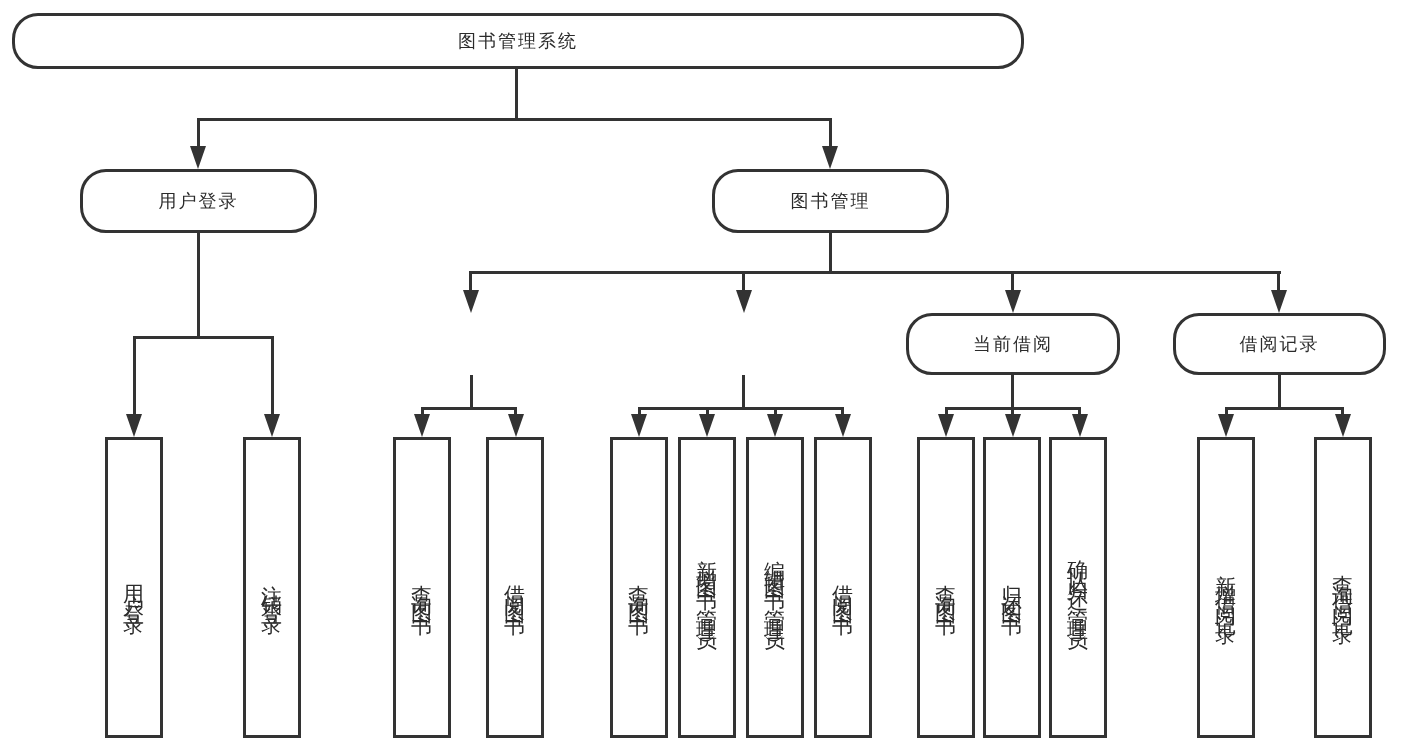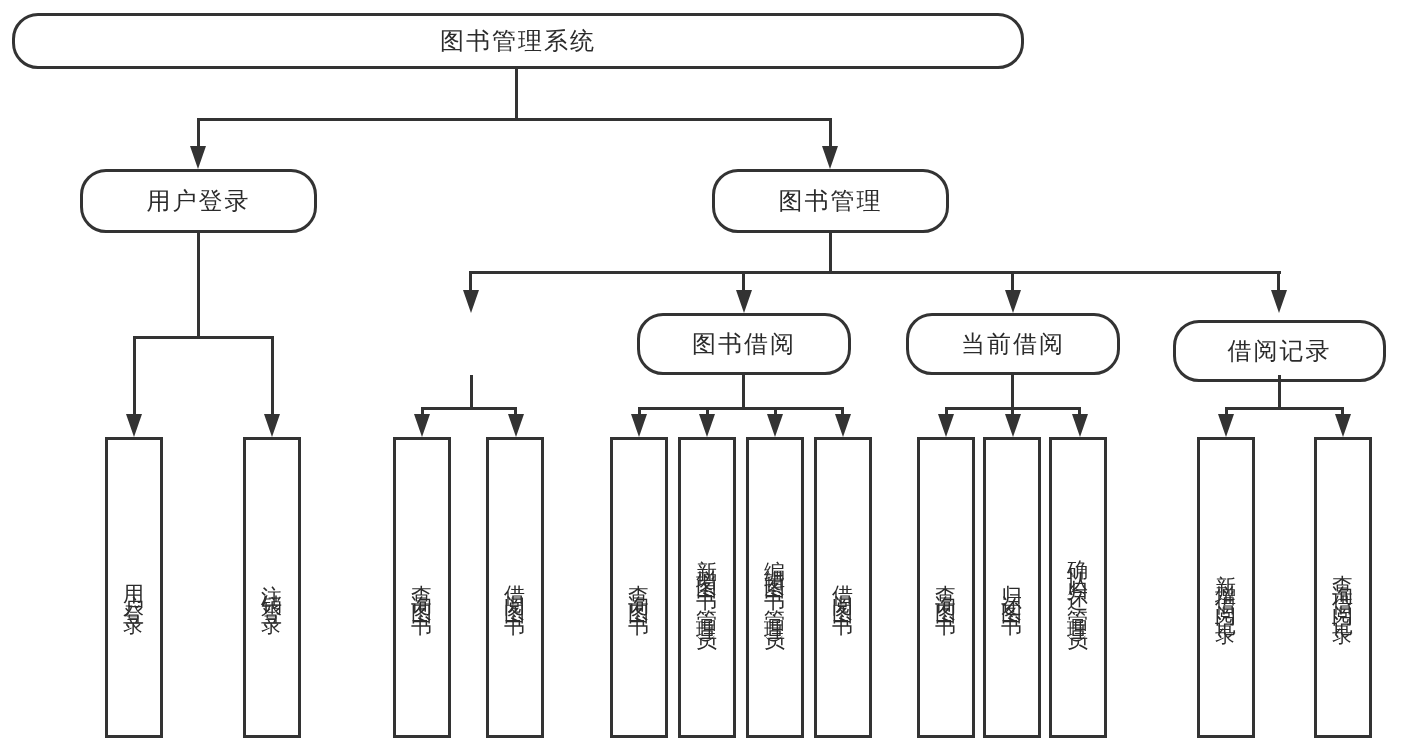--- a/index.html
+++ b/index.html
@@ -15,21 +15,21 @@
   .box {
     position: absolute;
     box-sizing: border-box;
     border: 3px solid #333333;
     background: #ffffff;
     display: flex;
     align-items: center;
     justify-content: center;
   }
   .hbox {
-    font-size: 24px;
+    font-size: 18px;
     letter-spacing: 2px;
     white-space: nowrap;
     border-radius: 26px;
   }
   .vbox {
     top: 437px;
     width: 58px;
     height: 301px;
   }
   .vtext {
@@ -97,27 +97,24 @@
   <div class="hline" style="left:470px; top:271px; width:811px;"></div>
   <div class="vline" style="left:469px; top:271px; height:20px;"></div>
   <div class="arrow" style="left:463px; top:290px;"></div>
   <div class="vline" style="left:742px; top:271px; height:20px;"></div>
   <div class="arrow" style="left:736px; top:290px;"></div>
   <div class="vline" style="left:1011px; top:271px; height:20px;"></div>
   <div class="arrow" style="left:1005px; top:290px;"></div>
   <div class="vline" style="left:1277px; top:271px; height:20px;"></div>
   <div class="arrow" style="left:1271px; top:290px;"></div>
 
-  <div class="box hbox" style="left:637px; top:313px; width:214px; height:62px;">
-    <span>图书借阅</span>
-  </div>
   <div class="box hbox" style="left:906px; top:313px; width:214px; height:62px;text-align:right;">
     <span>当前借阅</span>
   </div>
-  <div class="box hbox" style="left:1173px; top:320px; width:213px; height:62px;">
+  <div class="box hbox" style="left:1173px; top:313px; width:213px; height:62px;">
     <span>借阅记录</span>
   </div>
 
   <div class="vline" style="left:470px; top:375px; height:33px;"></div>
   <div class="hline" style="left:421px; top:407px; width:96px;"></div>
   <div class="vline" style="left:421px; top:407px; height:10px;"></div>
   <div class="arrow" style="left:414px; top:414px;"></div>
   <div class="vline" style="left:514px; top:407px; height:10px;"></div>
   <div class="arrow" style="left:508px; top:414px;"></div>
 

